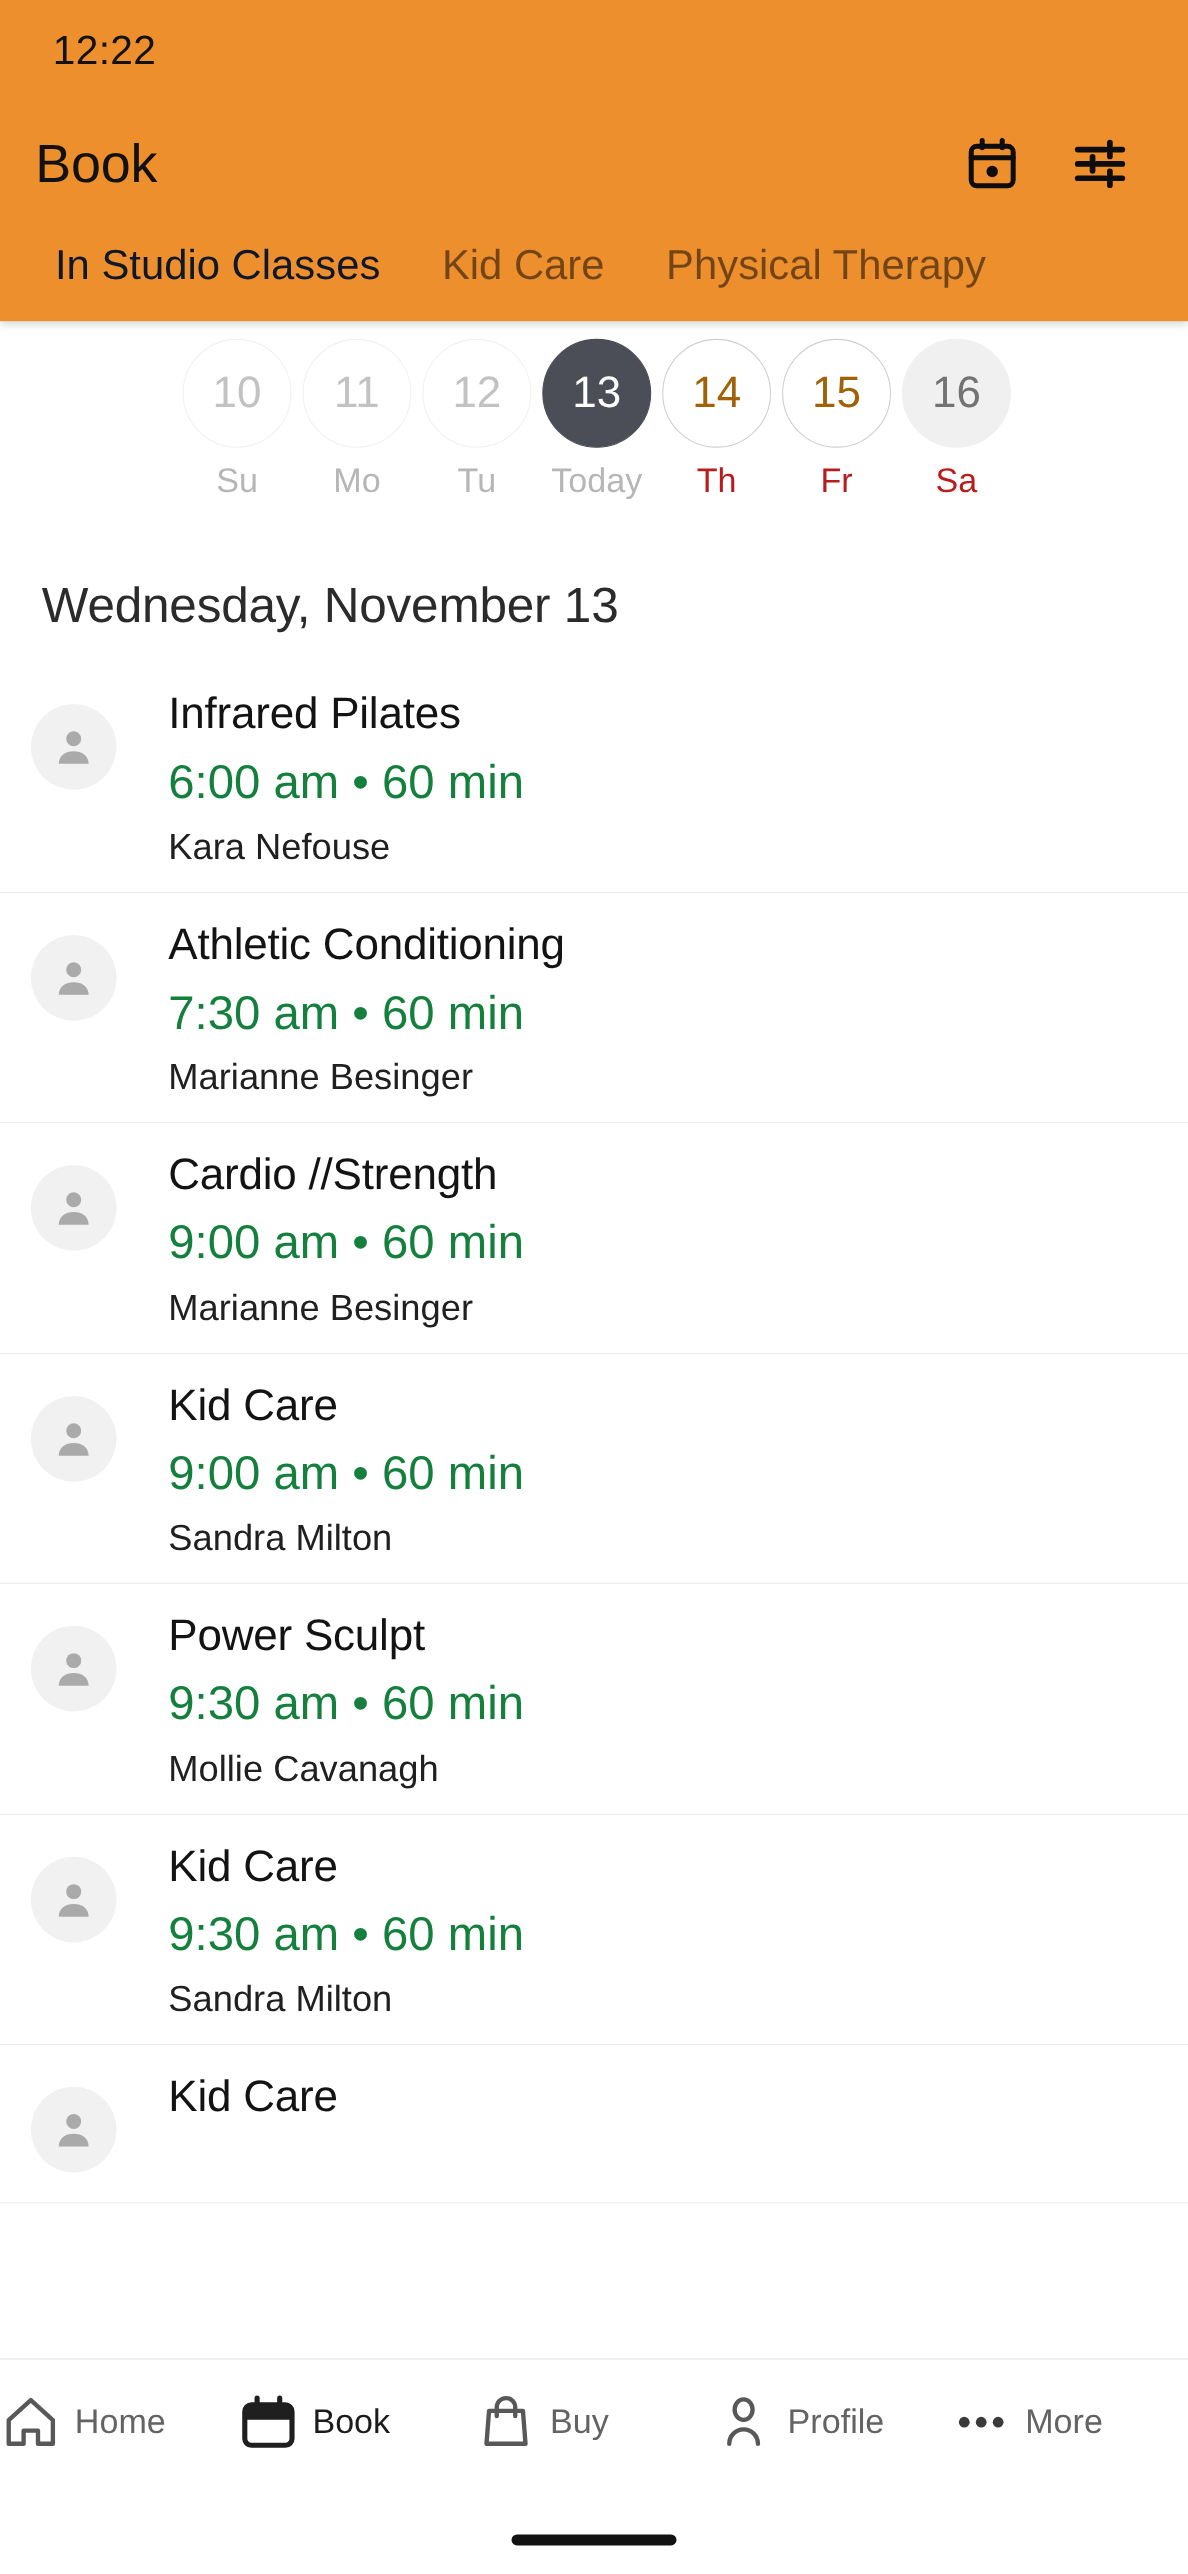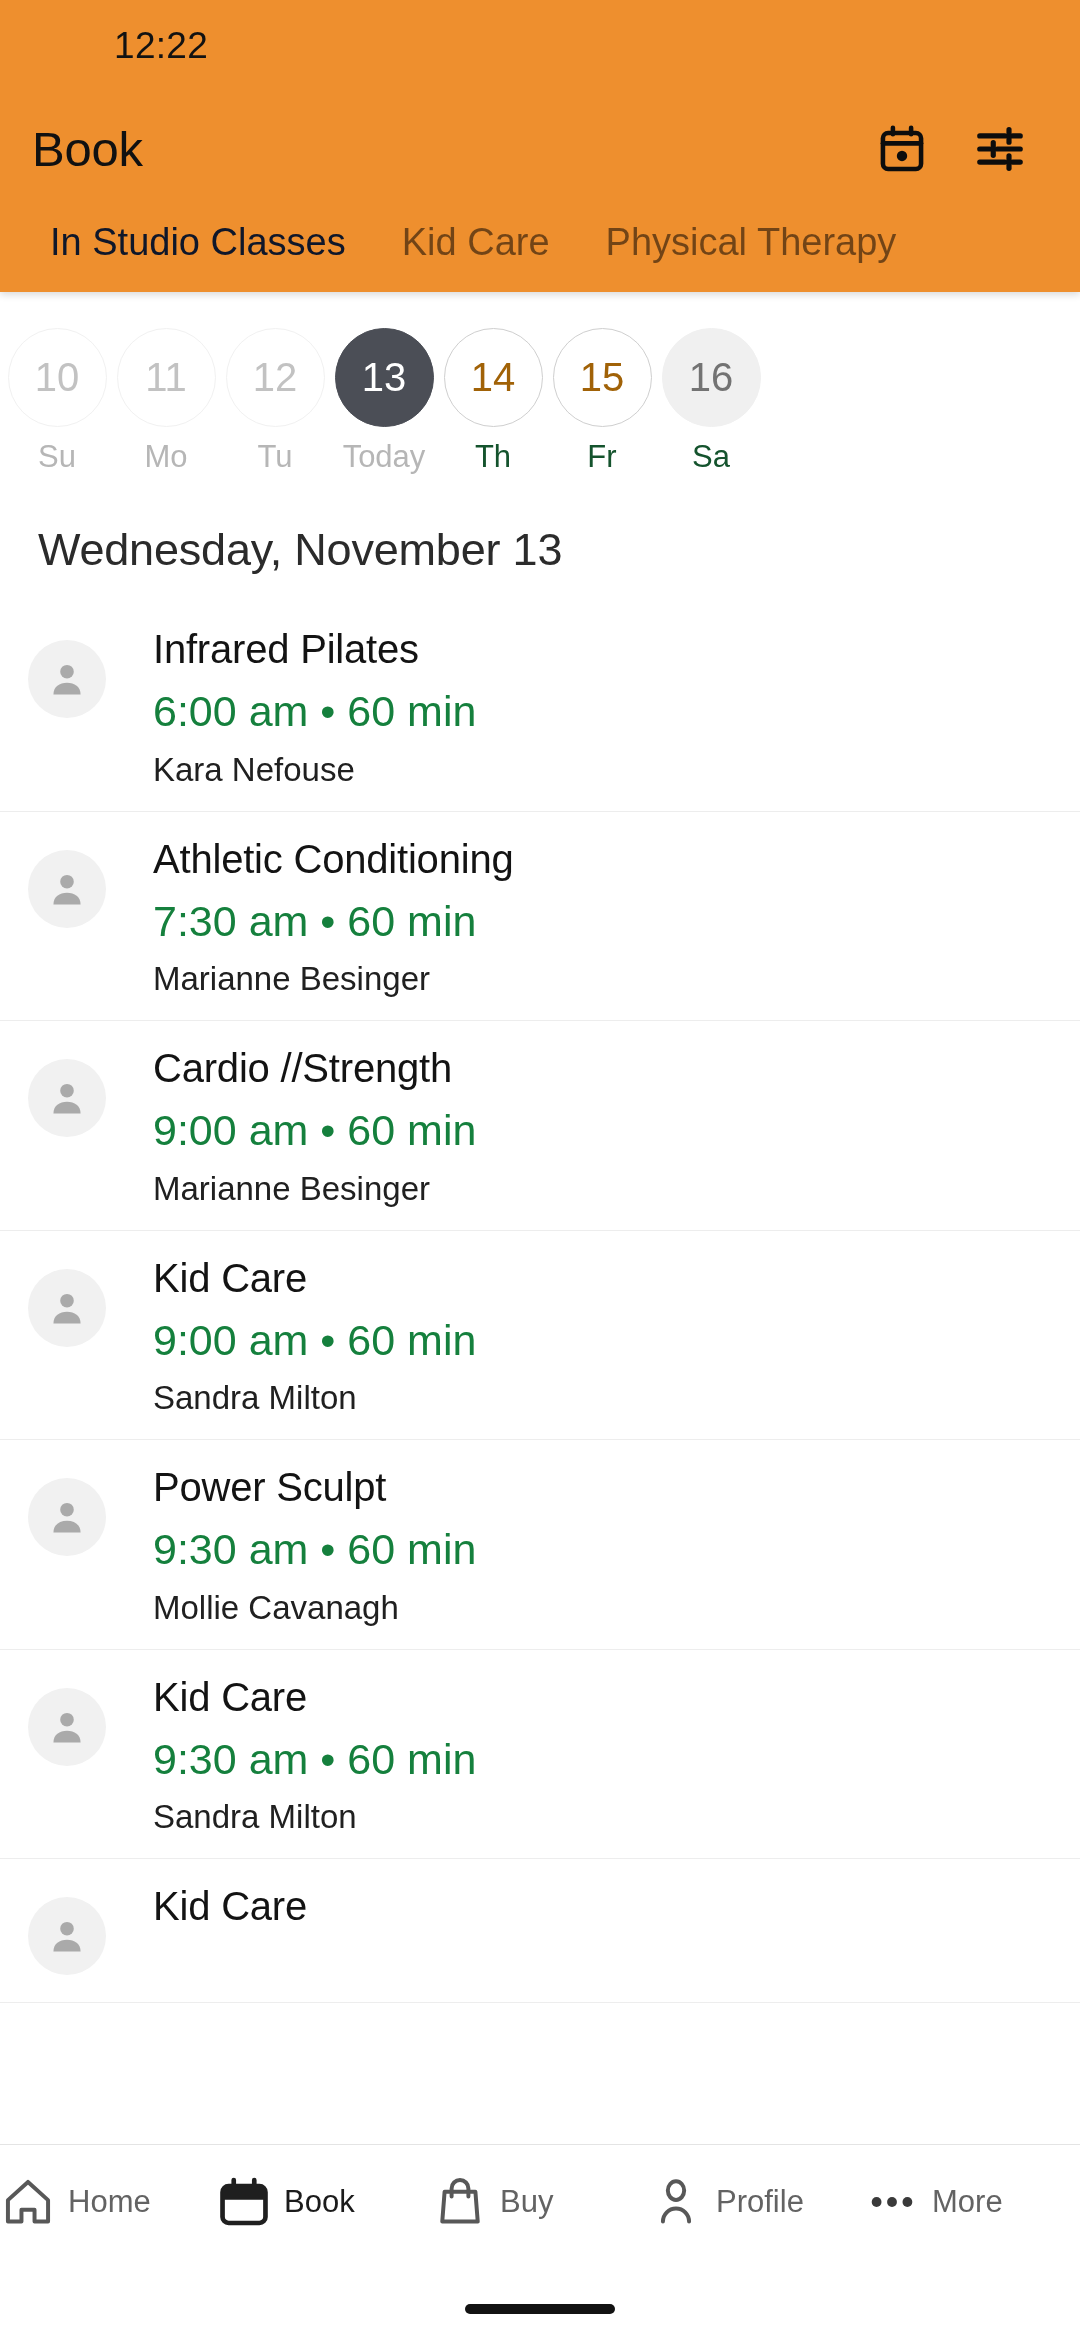--- a/index.html
+++ b/index.html
@@ -21,21 +21,21 @@
   .header {
     background:#ee8f2e;
     flex:0 0 auto;
     position:relative;
     box-shadow:0 3px 7px rgba(0,0,0,0.14);
     z-index:5;
   }
   .statusbar {
     height:92px;
     display:flex; align-items:center;
-    padding:0 0 0 114px;
+    padding:0 0 0 48px;
     text-align:center;
   }
   .status-time {
     font-size:37px;
     color:#121212;
     letter-spacing:0.3px;
   }
   .appbar {
     height:114px;
     display:flex; align-items:center;
@@ -71,23 +71,24 @@
   }
   .tab.active { color:#0f172a; }
   .header-bottom-pad { height:14px; }
 
   
   .datestrip {
     flex:0 0 auto;
     height:210px;
     display:flex;
     align-items:flex-start;
-    padding:36px 0 0 0;
+    padding:16px 0 0 0;
     background:#fff;
     overflow:hidden;
+    justify-content:center;
   }
   .daycell {
     width:104px;
     flex:0 0 auto;
     margin:0 0 0 0;
     display:flex; flex-direction:column; align-items:center;
   }
   .daycell-spacer { width:1px; flex:0 0 auto; }
   .daycircle {
     width:99px; height:99px;
@@ -114,21 +115,21 @@
   .daycircle.muted {
     background:#f0f0f0;
     border-color:#f0f0f0;
     color:#737373;
   }
   .daylabel {
     margin-top:12px;
     font-size:31px;
     color:#b6b6b6;
   }
-  .daylabel.strong { color:#14532d; }
+  .daylabel.strong { color:#b91c1c; }
 
   
   .dayheading {
     flex:0 0 auto;
     font-size:45px;
     color:#2b2b2b;
     padding:22px 0 26px 38px;
     letter-spacing:-0.2px;
   }
 

